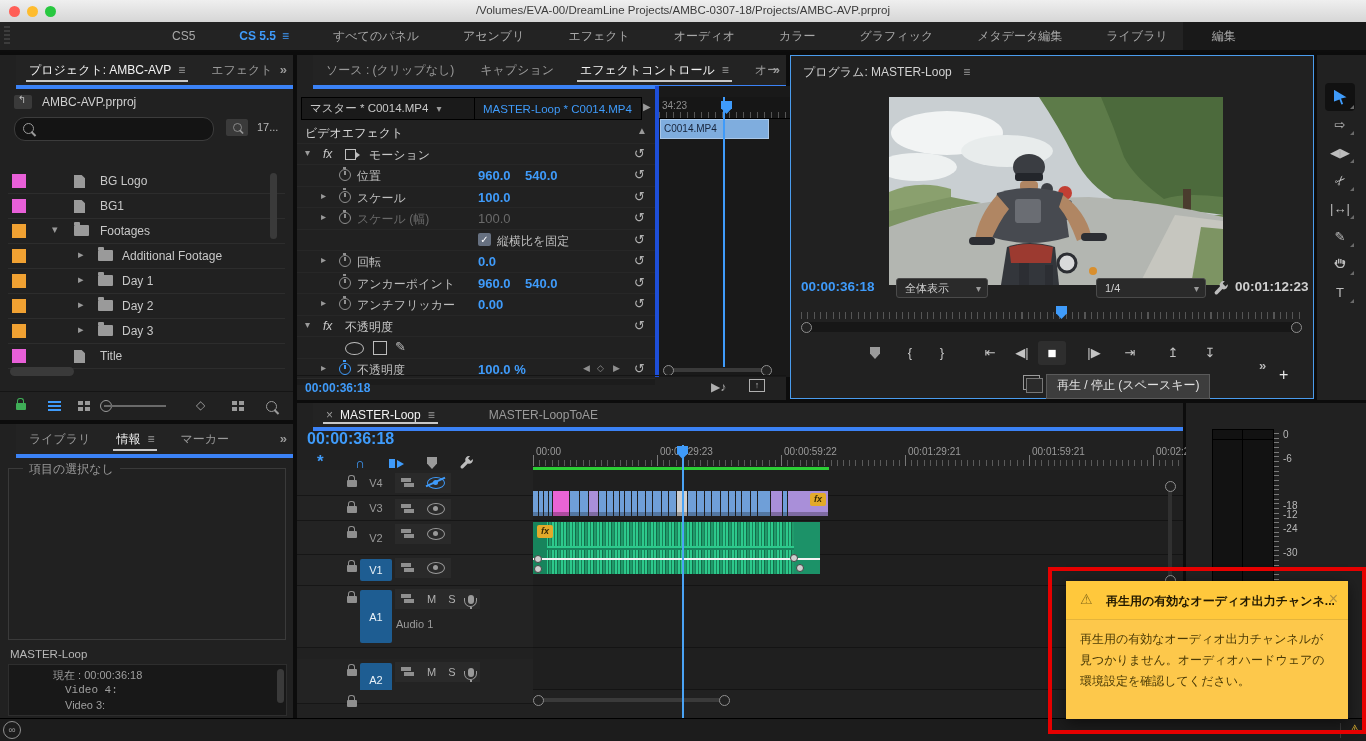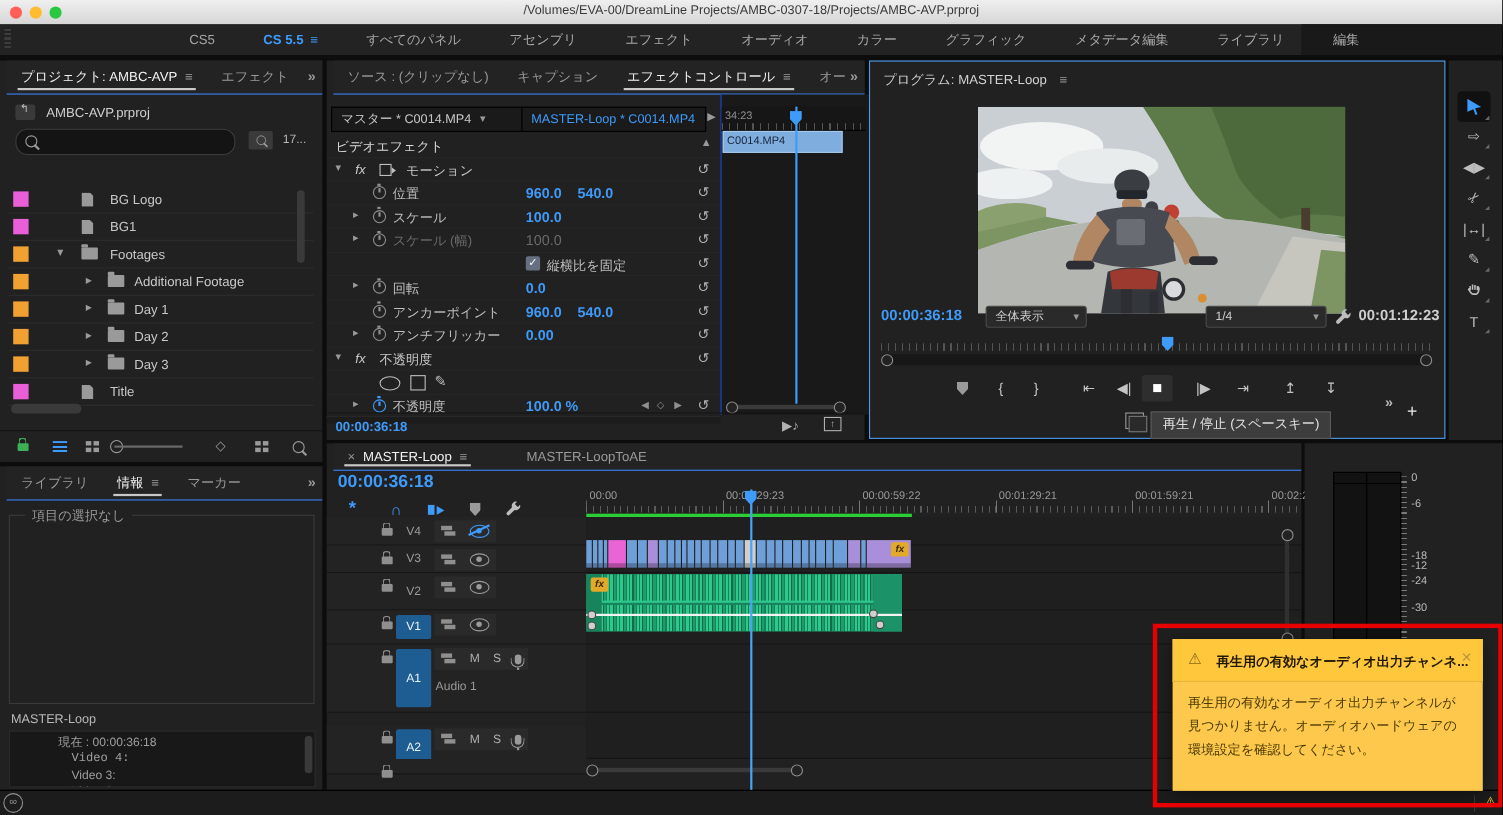--- a/index.html
+++ b/index.html
@@ -15,21 +15,21 @@
   .wsbar{position:absolute;left:0;top:22px;width:1366px;height:28px;background:#232323;border-bottom:2px solid #0d0d0d;}
   .wsbar .dark-right{position:absolute;left:1183px;top:0;width:183px;height:28px;background:#191919;}
   .ws-grip{position:absolute;left:4px;top:4px;width:6px;height:20px;
            background:repeating-linear-gradient(#3c3c3c 0 2px,transparent 2px 4px);}
   #ws-tabs{position:absolute;left:150px;top:0;height:28px;display:flex;}
   .ws-tab{display:flex;align-items:center;gap:6px;padding:0 22px;height:28px;font-size:12px;color:#a8a8a8;cursor:default;}
   .ws-tab.active{color:#3f9bfa;font-weight:bold;}
   .wsmenu{color:#3f9bfa;font-size:12px;}
   
   .panel{position:absolute;background:#212121;}
-  .ptabbar{position:absolute;left:6px;top:0;right:0;height:30px;background:#232323;border-bottom:1px solid #3b82f6;display:flex;align-items:flex-end;}
+  .ptabbar{position:absolute;left:16px;top:0;right:0;height:30px;background:#232323;border-bottom:4px solid #3b82f6;display:flex;align-items:flex-end;}
   .ptab{position:relative;height:30px;display:flex;align-items:center;gap:7px;padding:0 13px;color:#9a9a9a;font-size:12px;white-space:nowrap;}
   .ptab.active{color:#f2f2f2;}
   .ptab.active::after{content:"";position:absolute;left:10px;right:10px;bottom:3px;height:2px;background:#c8c8c8;}
   .pmenu{color:#9a9a9a;}
   .chev2{position:absolute;right:8px;top:7px;color:#9a9a9a;font-size:13px;font-weight:bold;letter-spacing:-2px;}
   
   .icon-search{position:relative;display:inline-block;width:9px;height:9px;border:1.5px solid #9a9a9a;border-radius:50%;}
   .icon-search::after{content:"";position:absolute;left:8px;top:7px;width:6px;height:1.5px;background:#9a9a9a;transform:rotate(45deg);transform-origin:0 0;}
   .icon-folder{position:relative;width:15px;height:11px;background:#9a9a9a;border-radius:1px;}
   .icon-folder::before{content:"";position:absolute;top:-3px;left:0;width:6px;height:3px;background:#9a9a9a;border-radius:1px 1px 0 0;}
@@ -126,21 +126,21 @@
   .fx-val.v0{left:181px;}.fx-val.v1{left:228px;}
   .fx-val.dis{color:#6a6a6a;font-weight:normal;}
   .fx-nav{top:4px;color:#8f8f8f;font-size:9px;}
   .fx-nav.p{left:286px;}.fx-nav.k{left:300px;}.fx-nav.n{left:316px;}
   .fx-reset{right:10px;top:2px;color:#b0b0b0;font-size:13px;}
   .fx-checkbox{left:181px;top:3px;width:13px;height:13px;background:#667080;border-radius:2px;color:#fff;font-size:10px;line-height:13px;text-align:center;}
   .fx-checklabel{left:200px;top:3px;color:#bfbfbf;}
   .fx-masks .mask-ellipse{left:48px;top:5px;}
   .fx-masks .mask-rect{left:76px;top:4px;}
   .fx-masks .mask-pen{left:98px;top:2px;}
-  .fx-lane{position:absolute;left:358px;top:31px;width:131px;height:291px;background:#191919;border-left:1px solid #1d4ed8;padding-left:40px;}
+  .fx-lane{position:absolute;left:358px;top:31px;width:131px;height:291px;background:#191919;border-left:4px solid #1d4ed8;padding-left:40px;}
   .lane-ruler{position:absolute;left:0;top:11px;width:131px;height:21px;background:#161616;
     border-bottom:1px solid #000;}
   .lane-ruler .ticks{position:absolute;left:0;bottom:0;width:131px;height:6px;
     background:repeating-linear-gradient(90deg,#555 0 1px,transparent 1px 7px);}
   .lane-label{position:absolute;left:3px;top:3px;color:#8f8f8f;font-size:10px;}
   .lane-clip{position:absolute;left:1px;top:33px;width:109px;height:20px;background:#7fadde;border:1px solid #a9c7e8;
     color:#16233a;font-size:10px;line-height:18px;padding-left:3px;box-sizing:border-box;}
   .lane-hscroll{position:absolute;left:0;top:279px;width:131px;height:10px;}
   .lane-hscroll .bar{position:absolute;left:8px;top:3px;width:100px;height:4px;background:#3a3a3a;}
   .hknob{position:absolute;width:9px;height:9px;border:1.5px solid #8f8f8f;border-radius:50%;background:#222;}

